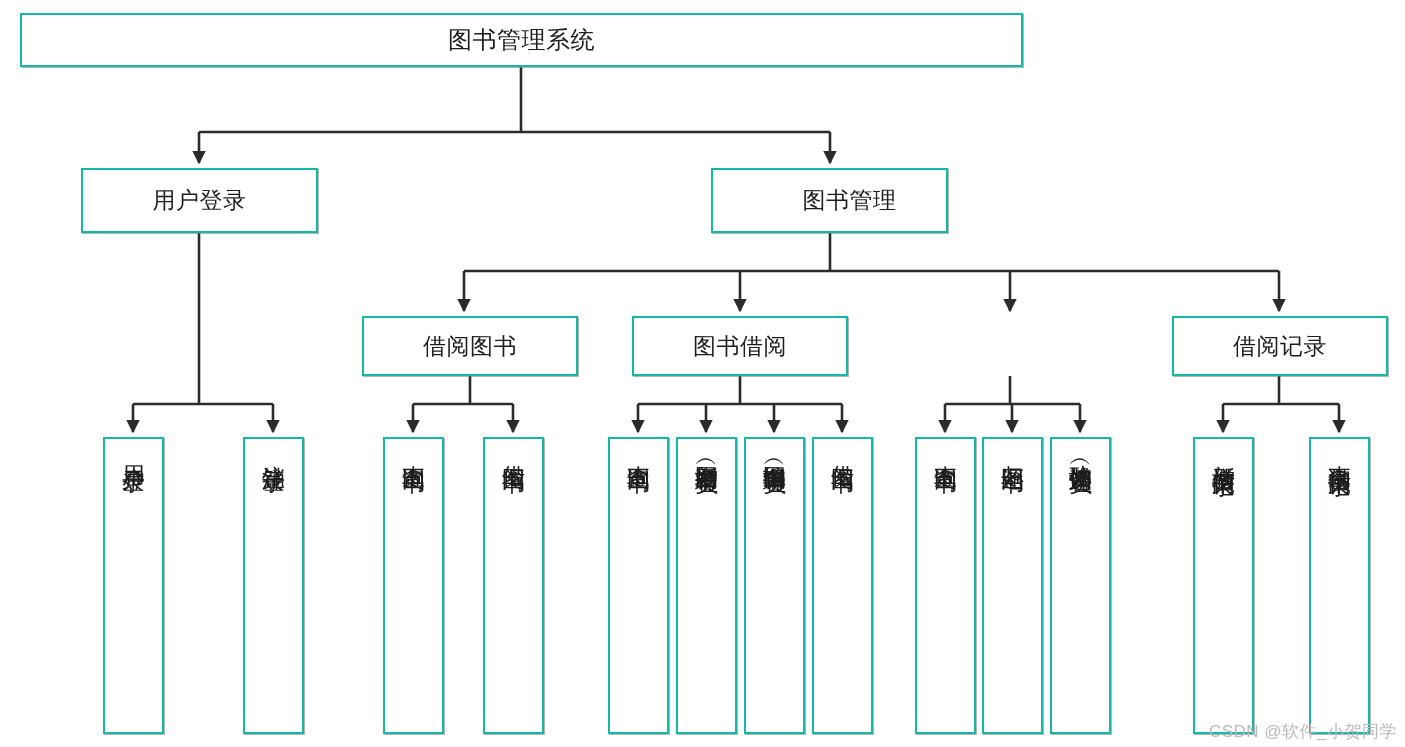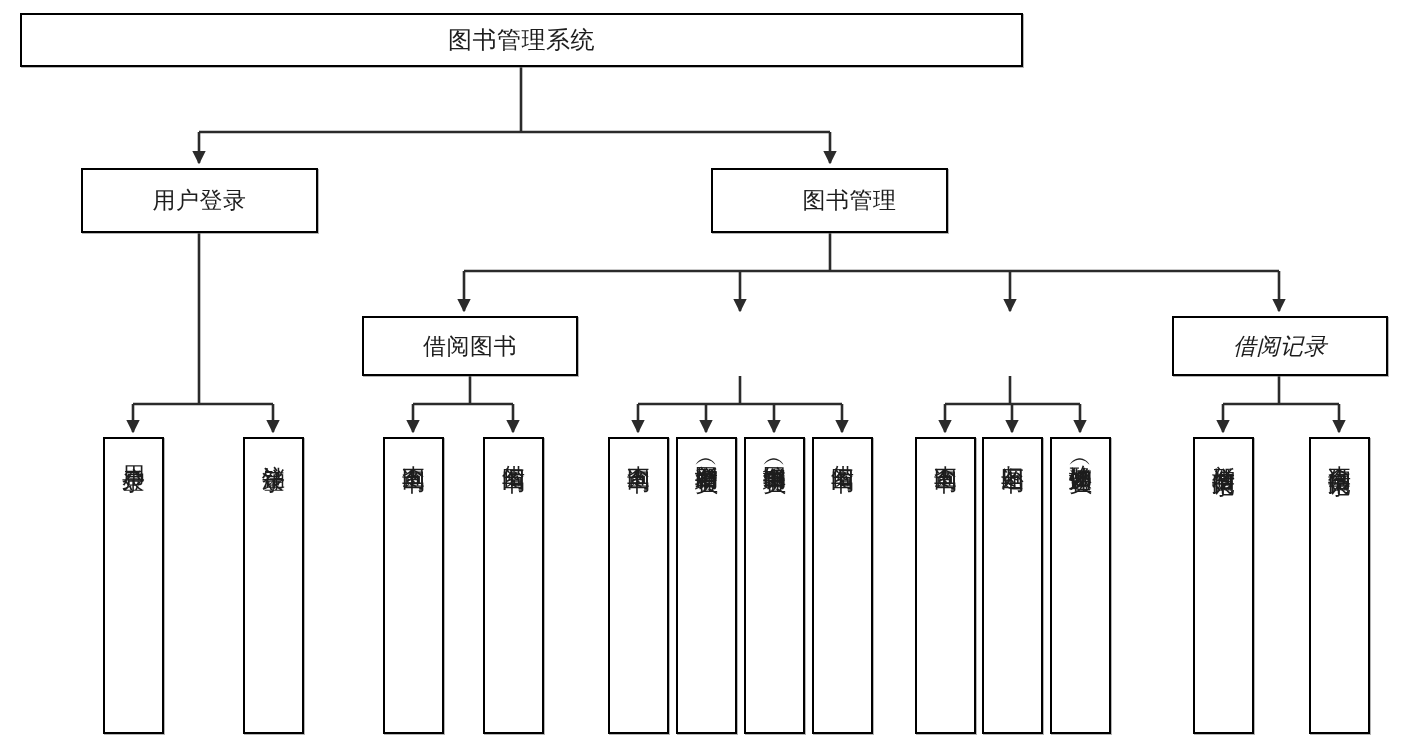--- a/index.html
+++ b/index.html
@@ -23,21 +23,21 @@
     left: 0;
     top: 0;
     width: 1405px;
     height: 747px;
     pointer-events: none;
   }
   .node {
     position: absolute;
     box-sizing: border-box;
     background: #ffffff;
-    border: 2px solid #000000;
+    border: 2px solid #14b8a6;
     box-shadow: 1px 1px 0 0 rgba(120,120,120,0.55);
     display: flex;
     align-items: center;
     justify-content: center;
     color: #1d1d1d;
     text-align: center;
   }
   .node-label {
     display: block;
     line-height: 1.22;
@@ -143,23 +143,26 @@
   </div>
 
   <div class="node horiz" style="left:711px; top:168px; width:237px; height:65px;padding-left:40px;">
     <span class="node-label">图书管理</span>
   </div>
 
   <div class="node horiz" style="left:362px; top:316px; width:216px; height:60px;">
     <span class="node-label">借阅图书</span>
   </div>
 
-
-
-  <div class="node horiz" style="left:1172px; top:316px; width:216px; height:60px;font-style:italic;">
+  <div class="node horiz" style="left:632px; top:316px; width:216px; height:60px;">
+    <span class="node-label">图书借阅</span>
+  </div>
+
+
+  <div class="node horiz" style="left:1172px; top:316px; width:216px; height:60px;">
     <span class="node-label">借阅记录</span>
   </div>
 
   <div class="node vert" style="left:103px; top:437px; width:61px; height:297px;">
     <span class="node-label">用户登录</span>
   </div>
 
   <div class="node vert" style="left:243px; top:437px; width:61px; height:297px;">
     <span class="node-label">注销登录</span>
   </div>
@@ -201,14 +204,15 @@
   </div>
 
   <div class="node vert" style="left:1193px; top:437px; width:61px; height:297px;">
     <span class="node-label">新增借阅记录</span>
   </div>
 
   <div class="node vert" style="left:1309px; top:437px; width:61px; height:297px;">
     <span class="node-label">查询借阅记录</span>
   </div>
 
+  <div id="watermark">CSDN @软件_小贺同学</div>
 
 </div>
 
 </body></html>

